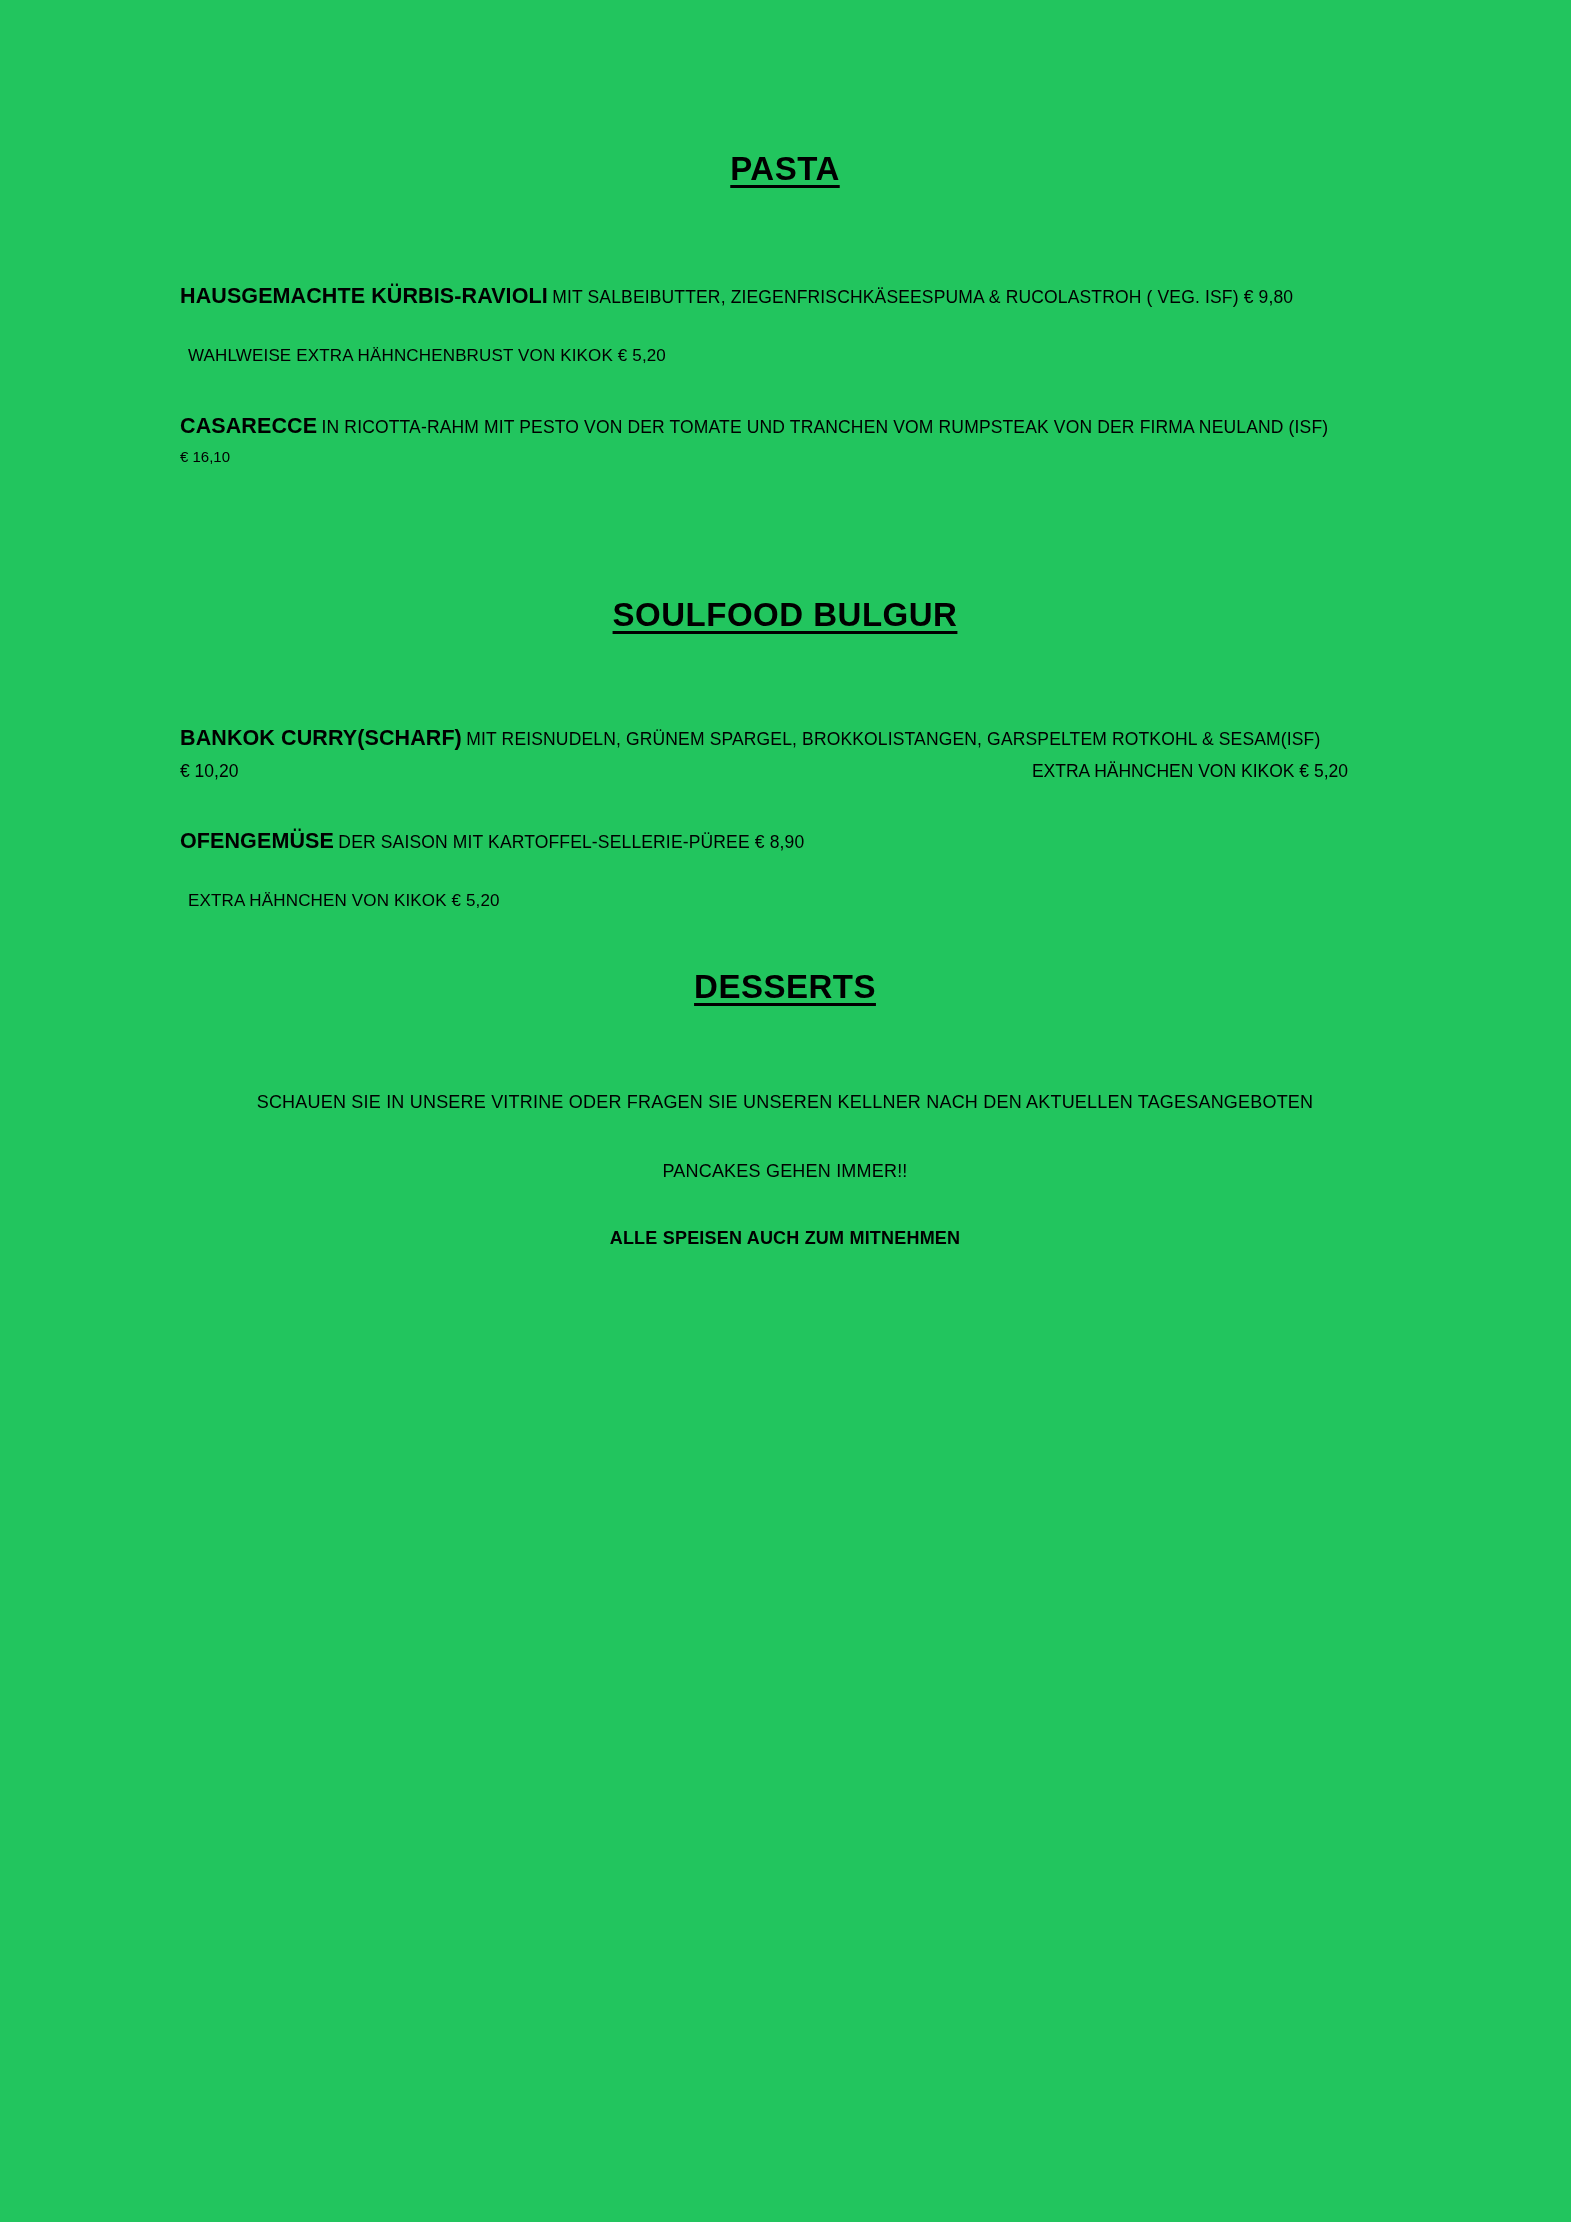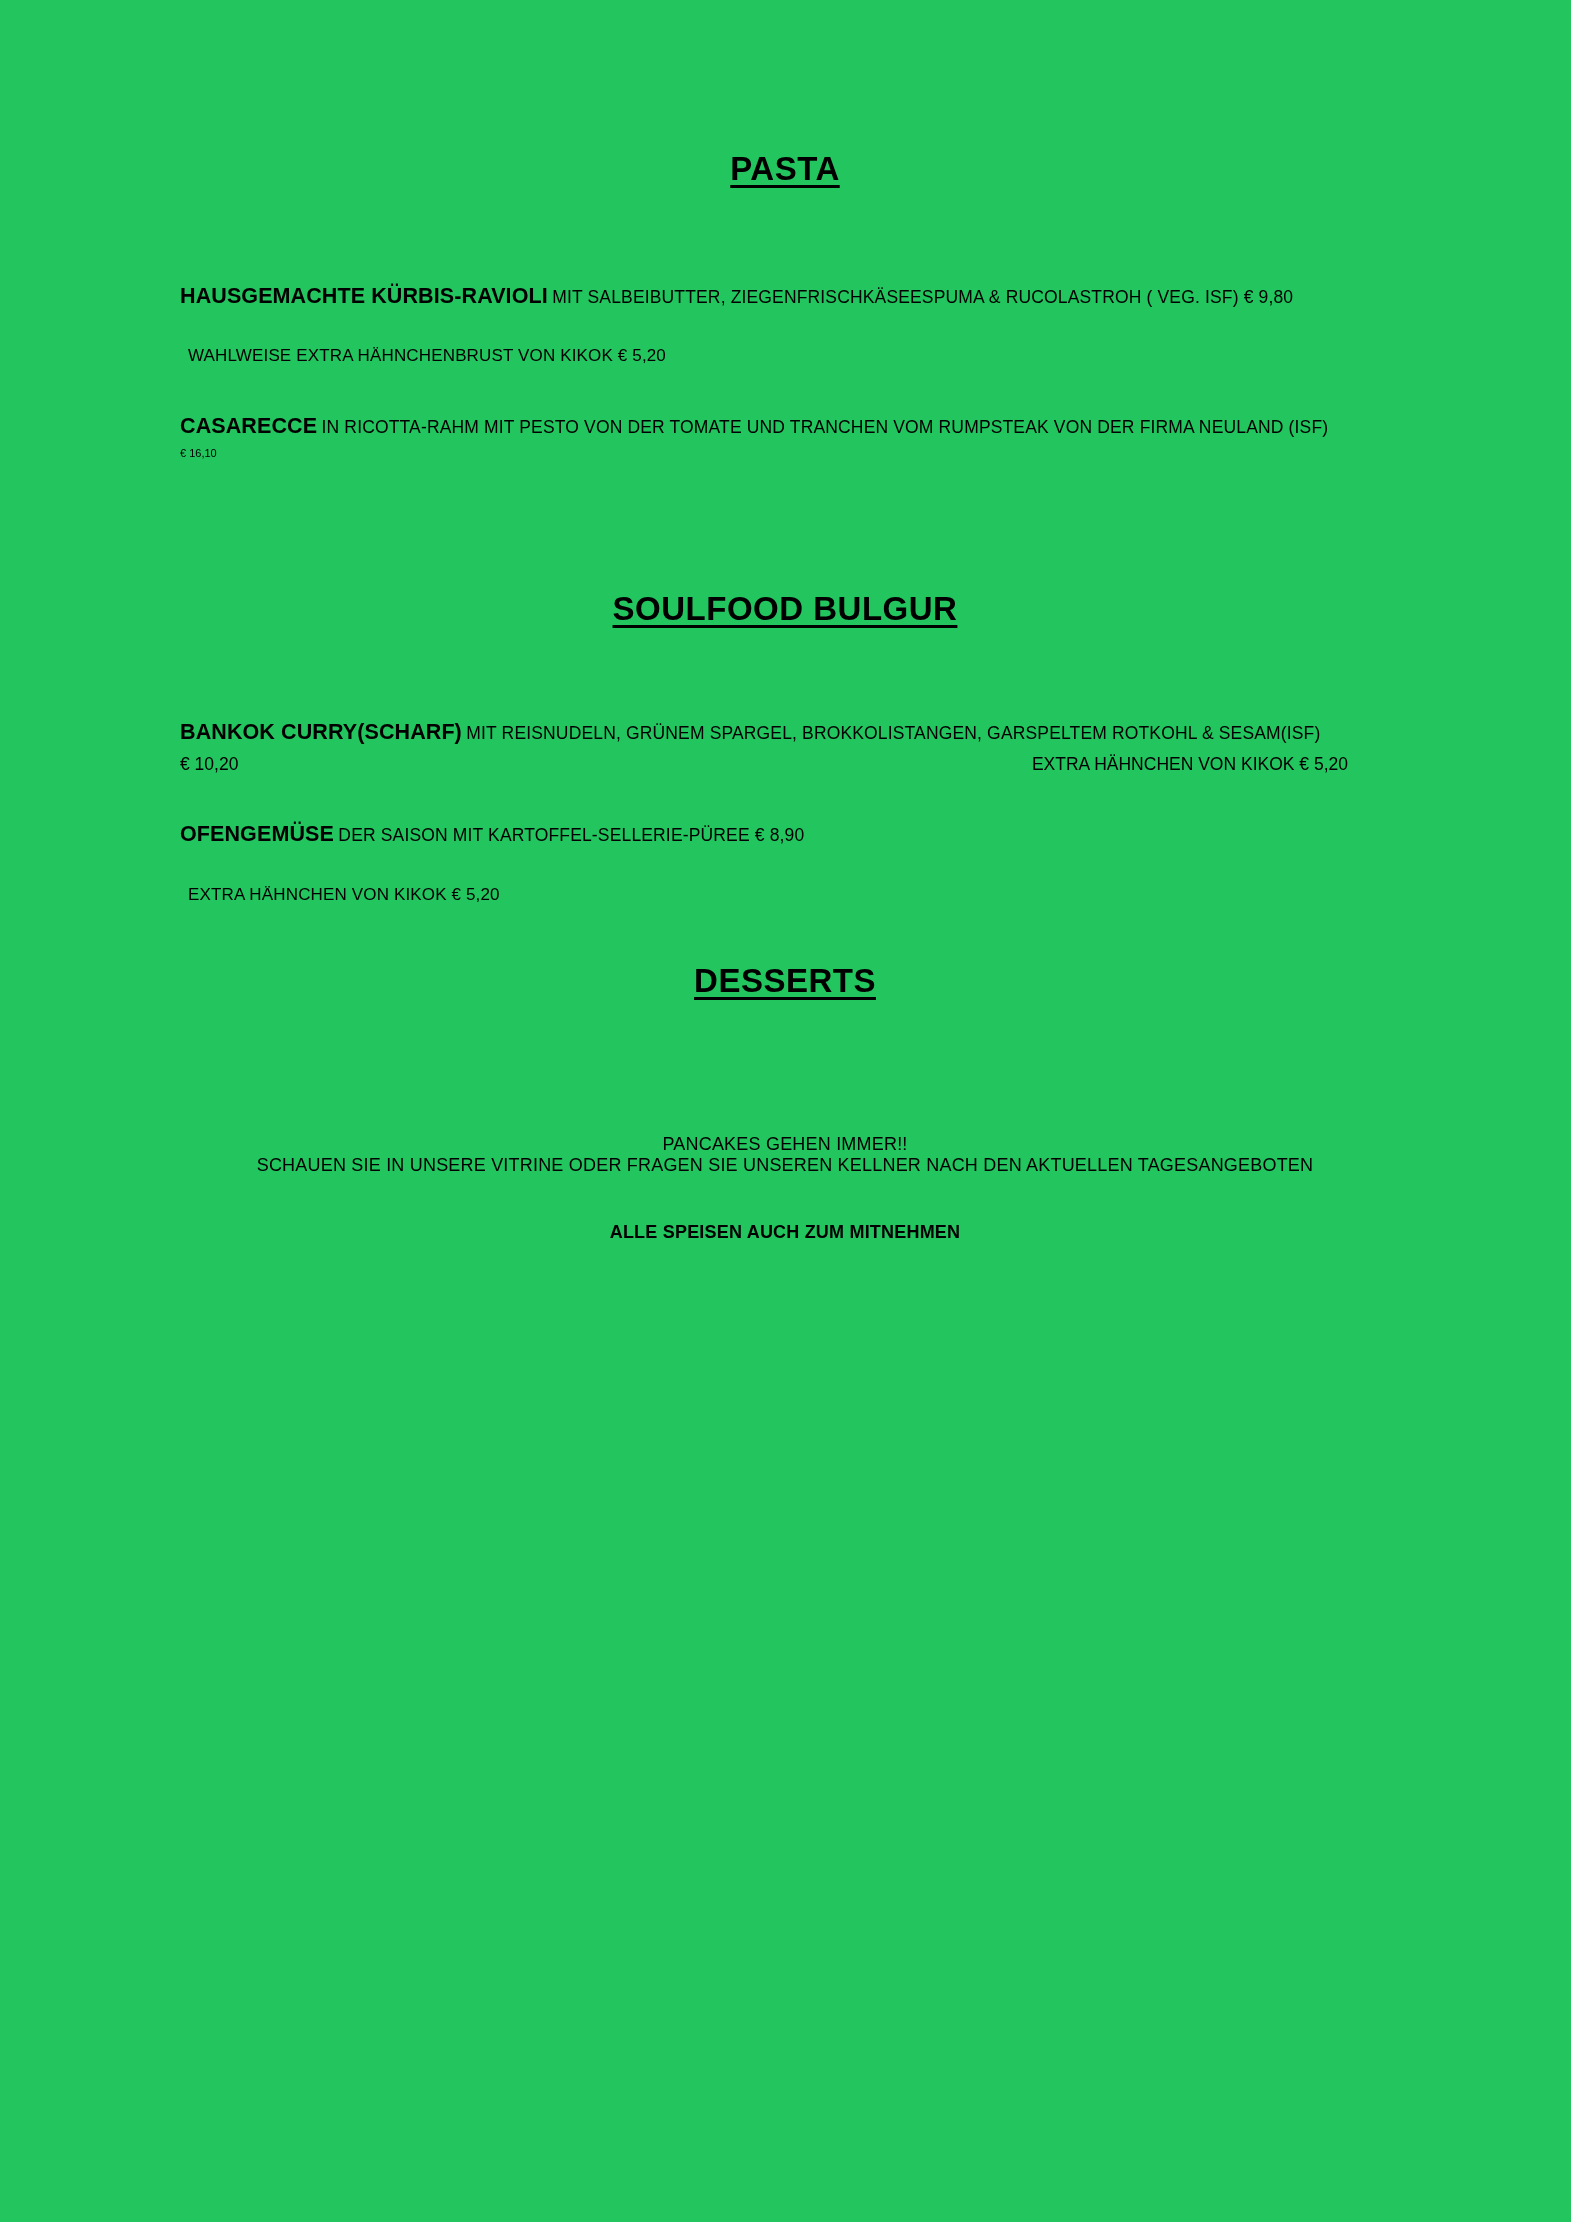--- a/index.html
+++ b/index.html
@@ -69,21 +69,21 @@
   }
   .price {
     font-size: 17.5px;
   }
   .sub {
     font-size: 17px;
     letter-spacing: 0.15px;
     margin-left: 8px;
   }
   .price-line {
-    font-size: 11px;
+    font-size: 15px;
     margin-top: 2px;
   }
   .row-split {
     display: flex;
     justify-content: space-between;
     align-items: flex-end;
     font-size: 17.5px;
     margin-top: 2px;
   }
   .row-split .right {
@@ -154,22 +154,22 @@
       <span class="sub">EXTRA HÄHNCHEN VON KIKOK  € 5,20</span>
     </div>
 
 
     <div class="gap-block-3"></div>
 
     <h1 class="section-title">DESSERTS</h1>
 
     <div class="gap-desserts"></div>
 
+    <div class="centered-note">SCHAUEN SIE IN UNSERE VITRINE ODER FRAGEN SIE UNSEREN KELLNER NACH DEN AKTUELLEN TAGESANGEBOTEN</div>
+
     <div class="centered-note second">PANCAKES GEHEN IMMER!!</div>
-
-    <div class="centered-note">SCHAUEN SIE IN UNSERE VITRINE ODER FRAGEN SIE UNSEREN KELLNER NACH DEN AKTUELLEN TAGESANGEBOTEN</div>
 
     <div class="gap-final"></div>
 
     <div class="final-note">ALLE SPEISEN AUCH ZUM MITNEHMEN</div>
 
   </div>
 </div>
 
 </body></html>

